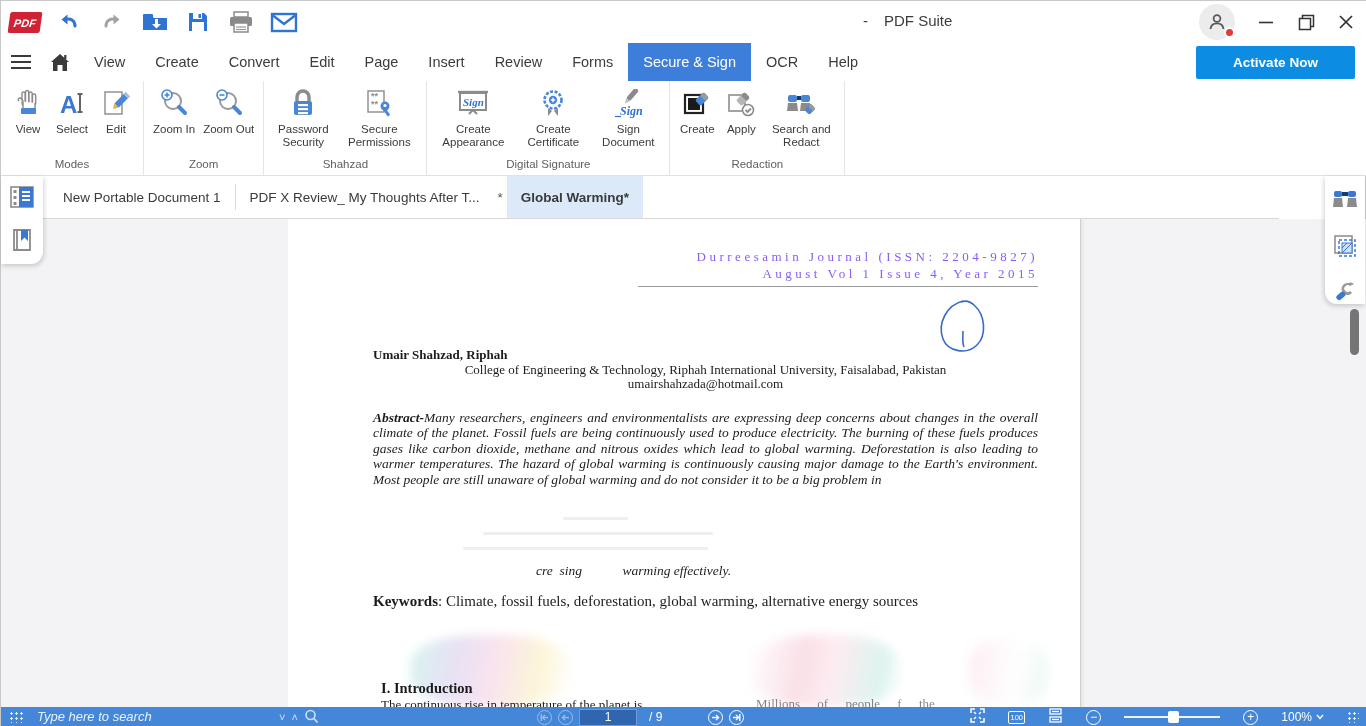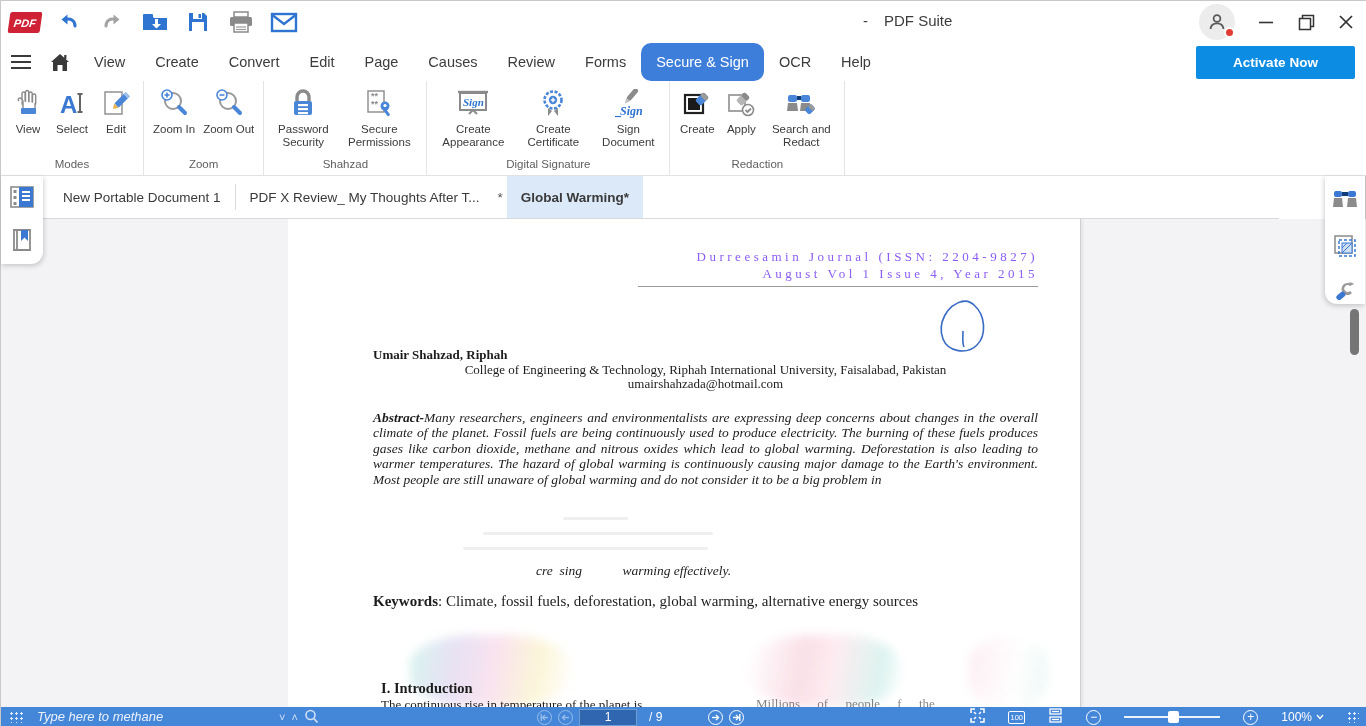--- a/index.html
+++ b/index.html
@@ -20,21 +20,21 @@
     background:#e23b34; border:2px solid #fff; }
   .winbtn { position:absolute; top:6px; width:34px; height:30px; display:flex; align-items:center; justify-content:center; }
 
   
   .menubar { position:absolute; left:0; top:42px; width:1366px; height:38px; background:#fff;
     display:flex; align-items:stretch; }
   .hamburger { width:40px; display:flex; align-items:center; justify-content:center; flex-direction:column; gap:4px; }
   .hamburger i { display:block; width:20px; height:2px; background:#3a3a3a; }
   .home-btn { width:38px; display:flex; align-items:center; justify-content:center; }
   .menu-item { padding:0 15px; display:flex; align-items:center; font-size:14.5px; color:#3c3c3c; cursor:default; }
-  .menu-item.active { background:#3d7edb; color:#fff;border-radius:10px; }
+  .menu-item.active { background:#3d7edb; color:#fff; }
   .activate-btn { position:absolute; right:10px; top:45px; width:159px; height:33px; background:#0d8ce4; color:#fff;
     font-size:13.5px; font-weight:bold; border:none; border-radius:2px; display:flex; align-items:center; justify-content:center; }
 
   
   .ribbon { position:absolute; left:0; top:80px; width:1366px; height:95px; background:#fff;
     border-bottom:1px solid #e2e2e2; display:flex; }
   .rgroup { display:flex; flex-direction:column; padding:4px 6px 2px 6px; border-right:1px solid #e4e4e4; }
   .rbtns { display:flex; flex:1; align-items:flex-start; gap:2px; }
   .rbtn { min-width:42px; max-width:78px; padding:2px 3px; display:flex; flex-direction:column; align-items:center; }
   .ricon { height:34px; display:flex; align-items:center; justify-content:center; }
@@ -202,21 +202,21 @@
       <svg width="20" height="19" viewBox="0 0 20 19">
           <polygon points="10,1 19,9 17,9 17,18 12.5,18 12.5,12 7.5,12 7.5,18 3,18 3,9 1,9" fill="#3a3a3a"></polygon>
           <rect x="14.2" y="2" width="2.2" height="4" fill="#3a3a3a"></rect>
         </svg>
     </span>
     <span class="menu-item">View</span>
     <span class="menu-item">Create</span>
     <span class="menu-item">Convert</span>
     <span class="menu-item">Edit</span>
     <span class="menu-item">Page</span>
-    <span class="menu-item">Causes</span>
+    <span class="menu-item">Insert</span>
     <span class="menu-item">Review</span>
     <span class="menu-item">Forms</span>
     <span class="menu-item active">Secure &amp; Sign</span>
     <span class="menu-item">OCR</span>
     <span class="menu-item">Help</span>
   </div>
   <button class="activate-btn">Activate Now</button>
 
   <div class="ribbon">
 
@@ -511,21 +511,21 @@
       <svg width="24" height="24" viewBox="0 0 24 24">
           <path d="M15 3 a6 6 0 1 0 4 10 L17 11 a3.4 3.4 0 1 1 0-5 L21 4 A6 6 0 0 0 15 3" fill="#9a9a9a"></path>
           <rect x="3" y="13" width="10" height="5.5" rx="2.7" transform="rotate(-40 8 16)" fill="#3a78d2"></rect>
         </svg>
     </span>
   </div>
   <div class="vscroll"></div>
 
   <div class="bottombar">
     <span class="grip"></span>
-    <span class="find-text">Type here to methane</span>
+    <span class="find-text">Type here to search</span>
     <span class="find-ctls">
       <span>˅</span>
       <span>˄</span>
       <span>
         <svg width="15" height="15" viewBox="0 0 15 15">
             <circle cx="6.5" cy="6" r="4.5" fill="none" stroke="#cfe0f5" stroke-width="1.6"></circle>
             <line x1="9.8" y1="9.5" x2="13.5" y2="13.5" stroke="#cfe0f5" stroke-width="1.8"></line>
           </svg>
       </span>
     </span>

